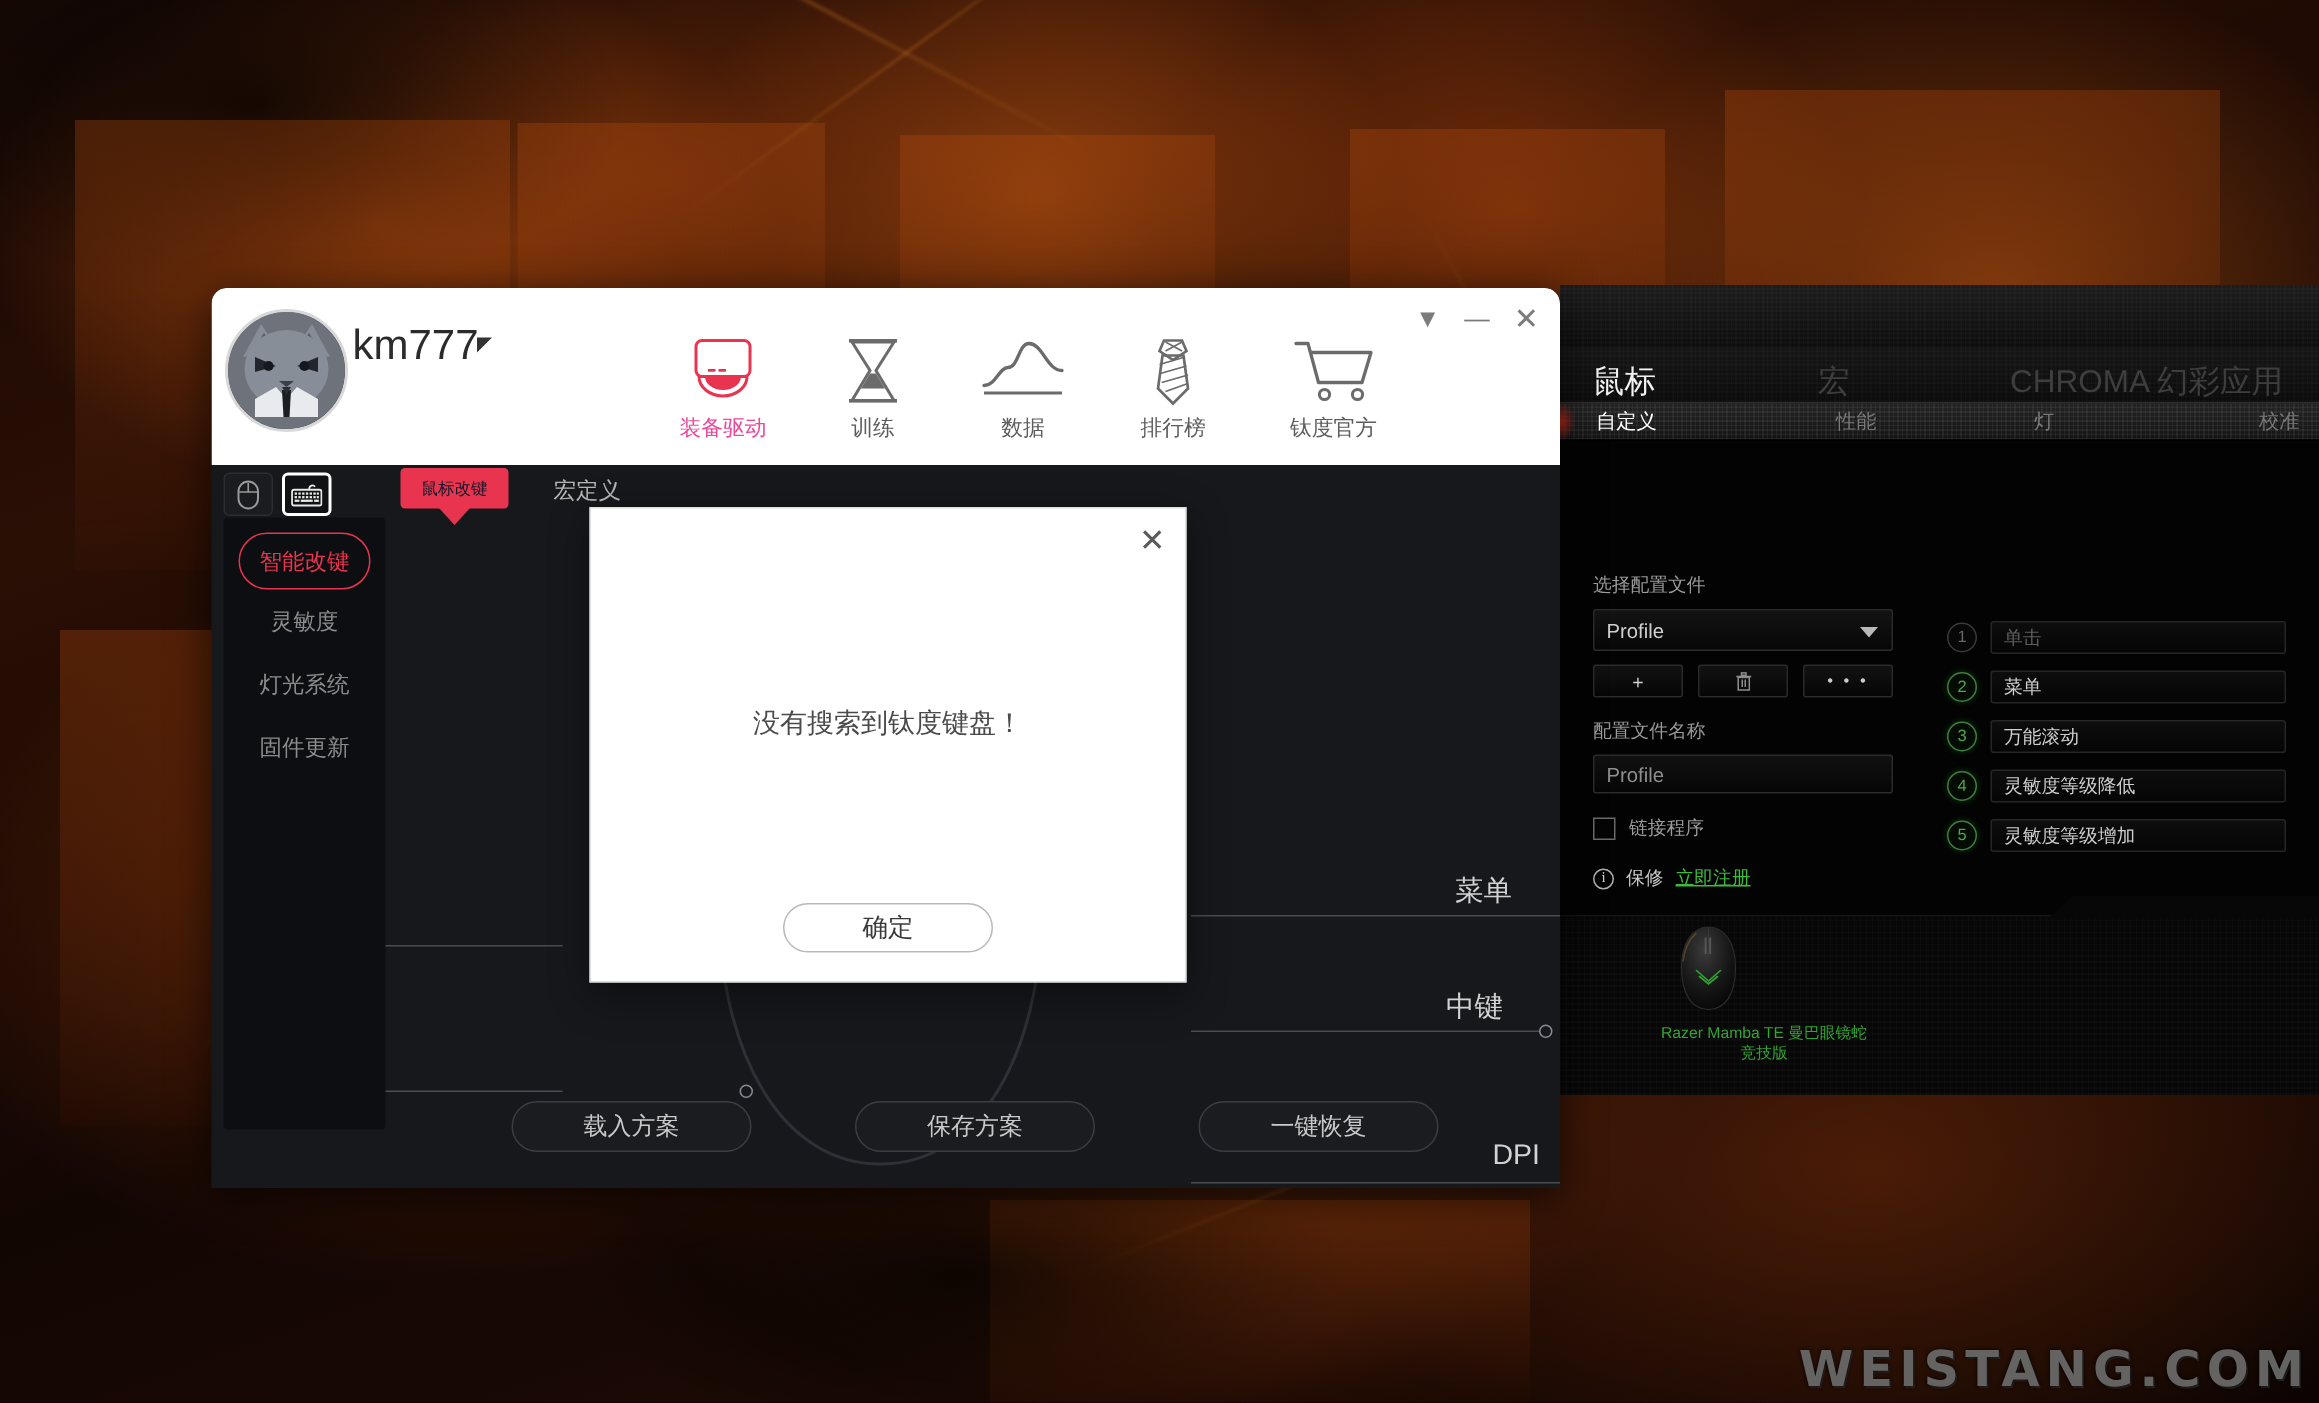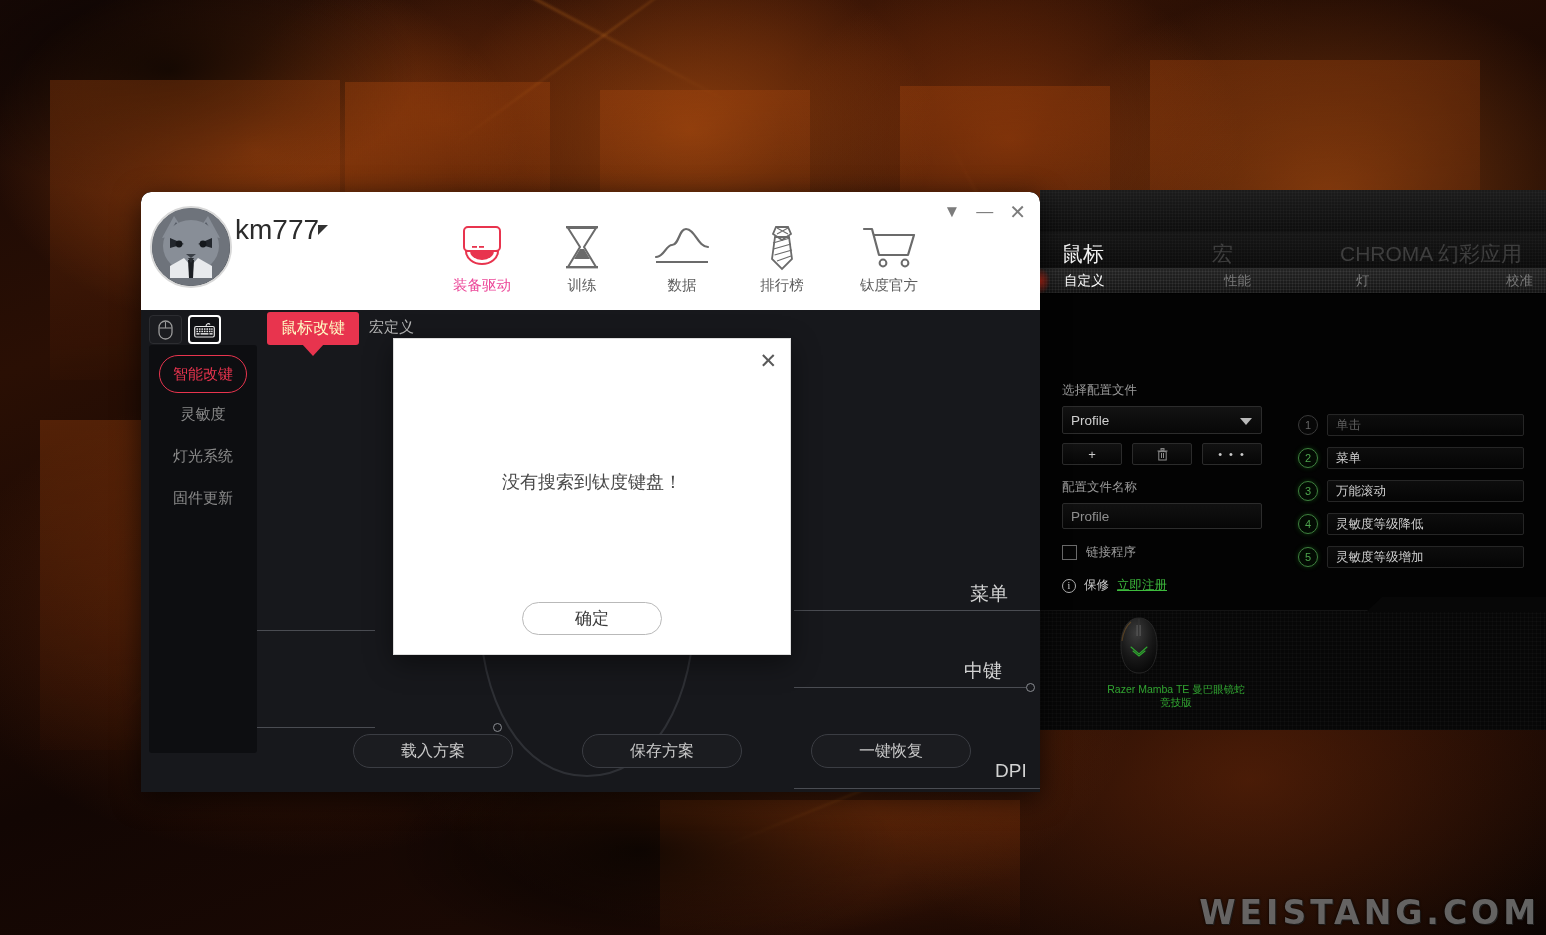--- a/index.html
+++ b/index.html
@@ -230,21 +230,21 @@
   .dev-toggle {
     position: absolute; top: 5px; width: 33px; height: 29px;
     border-radius: 4px; background: #1b1c20; border: 1px solid #2c2d31;
     display: flex; align-items: center; justify-content: center;
   }
   .dev-toggle.sel { border: 2px solid #ffffff; background: #101114; }
   #dev-mouse { left: 8px; }
   #dev-kbd { left: 47px; }
   #tab-mouse {
     position: absolute; left: 126px; top: 2px;
-    background: #e8344e; color: #fef9c3; font-size: 16px;
+    background: #e8344e; color: #0f172a; font-size: 11px;
     padding: 6px 14px; border-radius: 3px; text-align: center;
   }
   #tab-mouse::after {
     content: ""; position: absolute; left: 50%; bottom: -11px; margin-left: -11px;
     width: 0; height: 0; border-left: 11px solid transparent;
     border-right: 11px solid transparent; border-top: 12px solid #e8344e;
   }
   #tab-macro {
     position: absolute; left: 228px; top: 8px;
     color: #b6b6b6; font-size: 15px;
@@ -271,21 +271,21 @@
     position: absolute; width: 9px; height: 9px; border-radius: 50%;
     border: 1px solid #8a8c92; background: #17181c;
   }
   .lab-right { position: absolute; color: #d2d2d2; font-size: 19px; }
   #mouse-art {
     position: absolute; left: 180px; top: 50px; width: 300px; height: 400px;
     opacity: .55;
   }
 
   
-  #footer-btns { position: absolute; left: 0; bottom: 24px; width: 100%; height: 34px; margin-left: 12px; }
+  #footer-btns { position: absolute; left: 0; bottom: 24px; width: 100%; height: 34px; }
   .foot-btn {
     position: absolute; top: 0; width: 160px; height: 34px;
     border: 1px solid #3b3d43; border-radius: 17px;
     background: #1b1c20; color: #c9c9c9; font-size: 16px;
     display: flex; align-items: center; justify-content: center;
   }
   #fb0 { left: 200px; } #fb1 { left: 429px; } #fb2 { left: 658px; }
 
   
   #modal {

